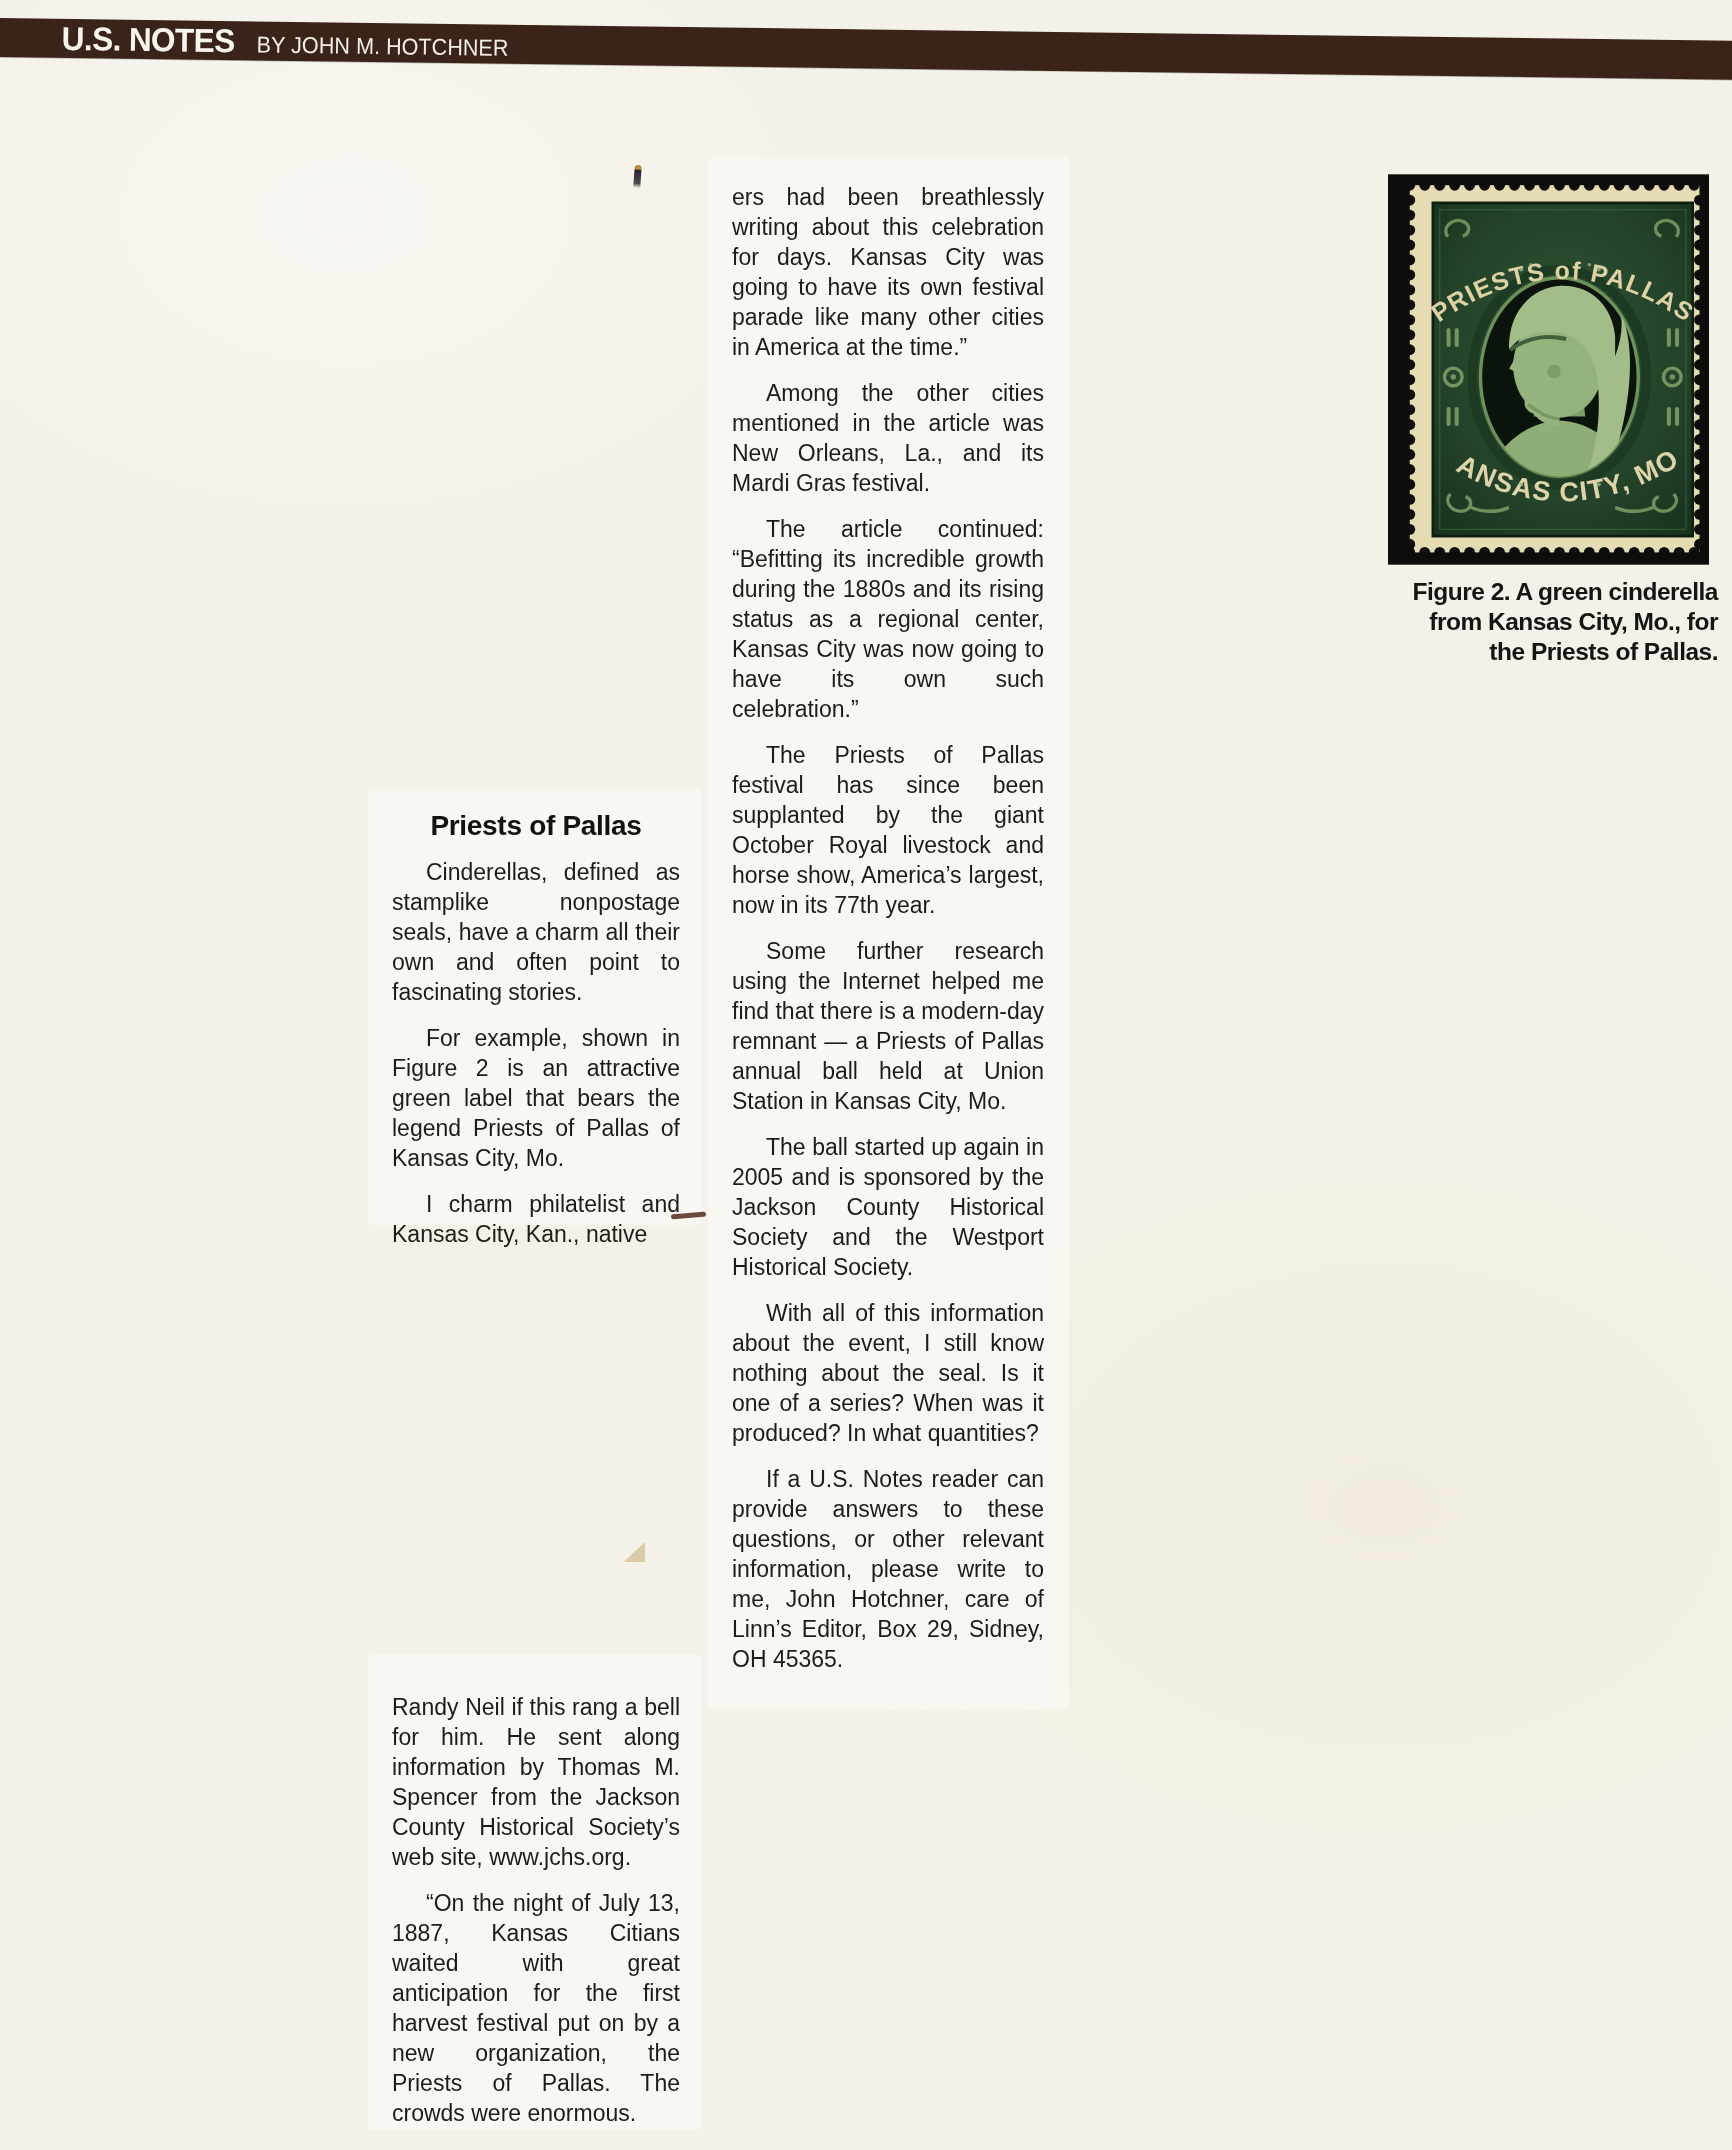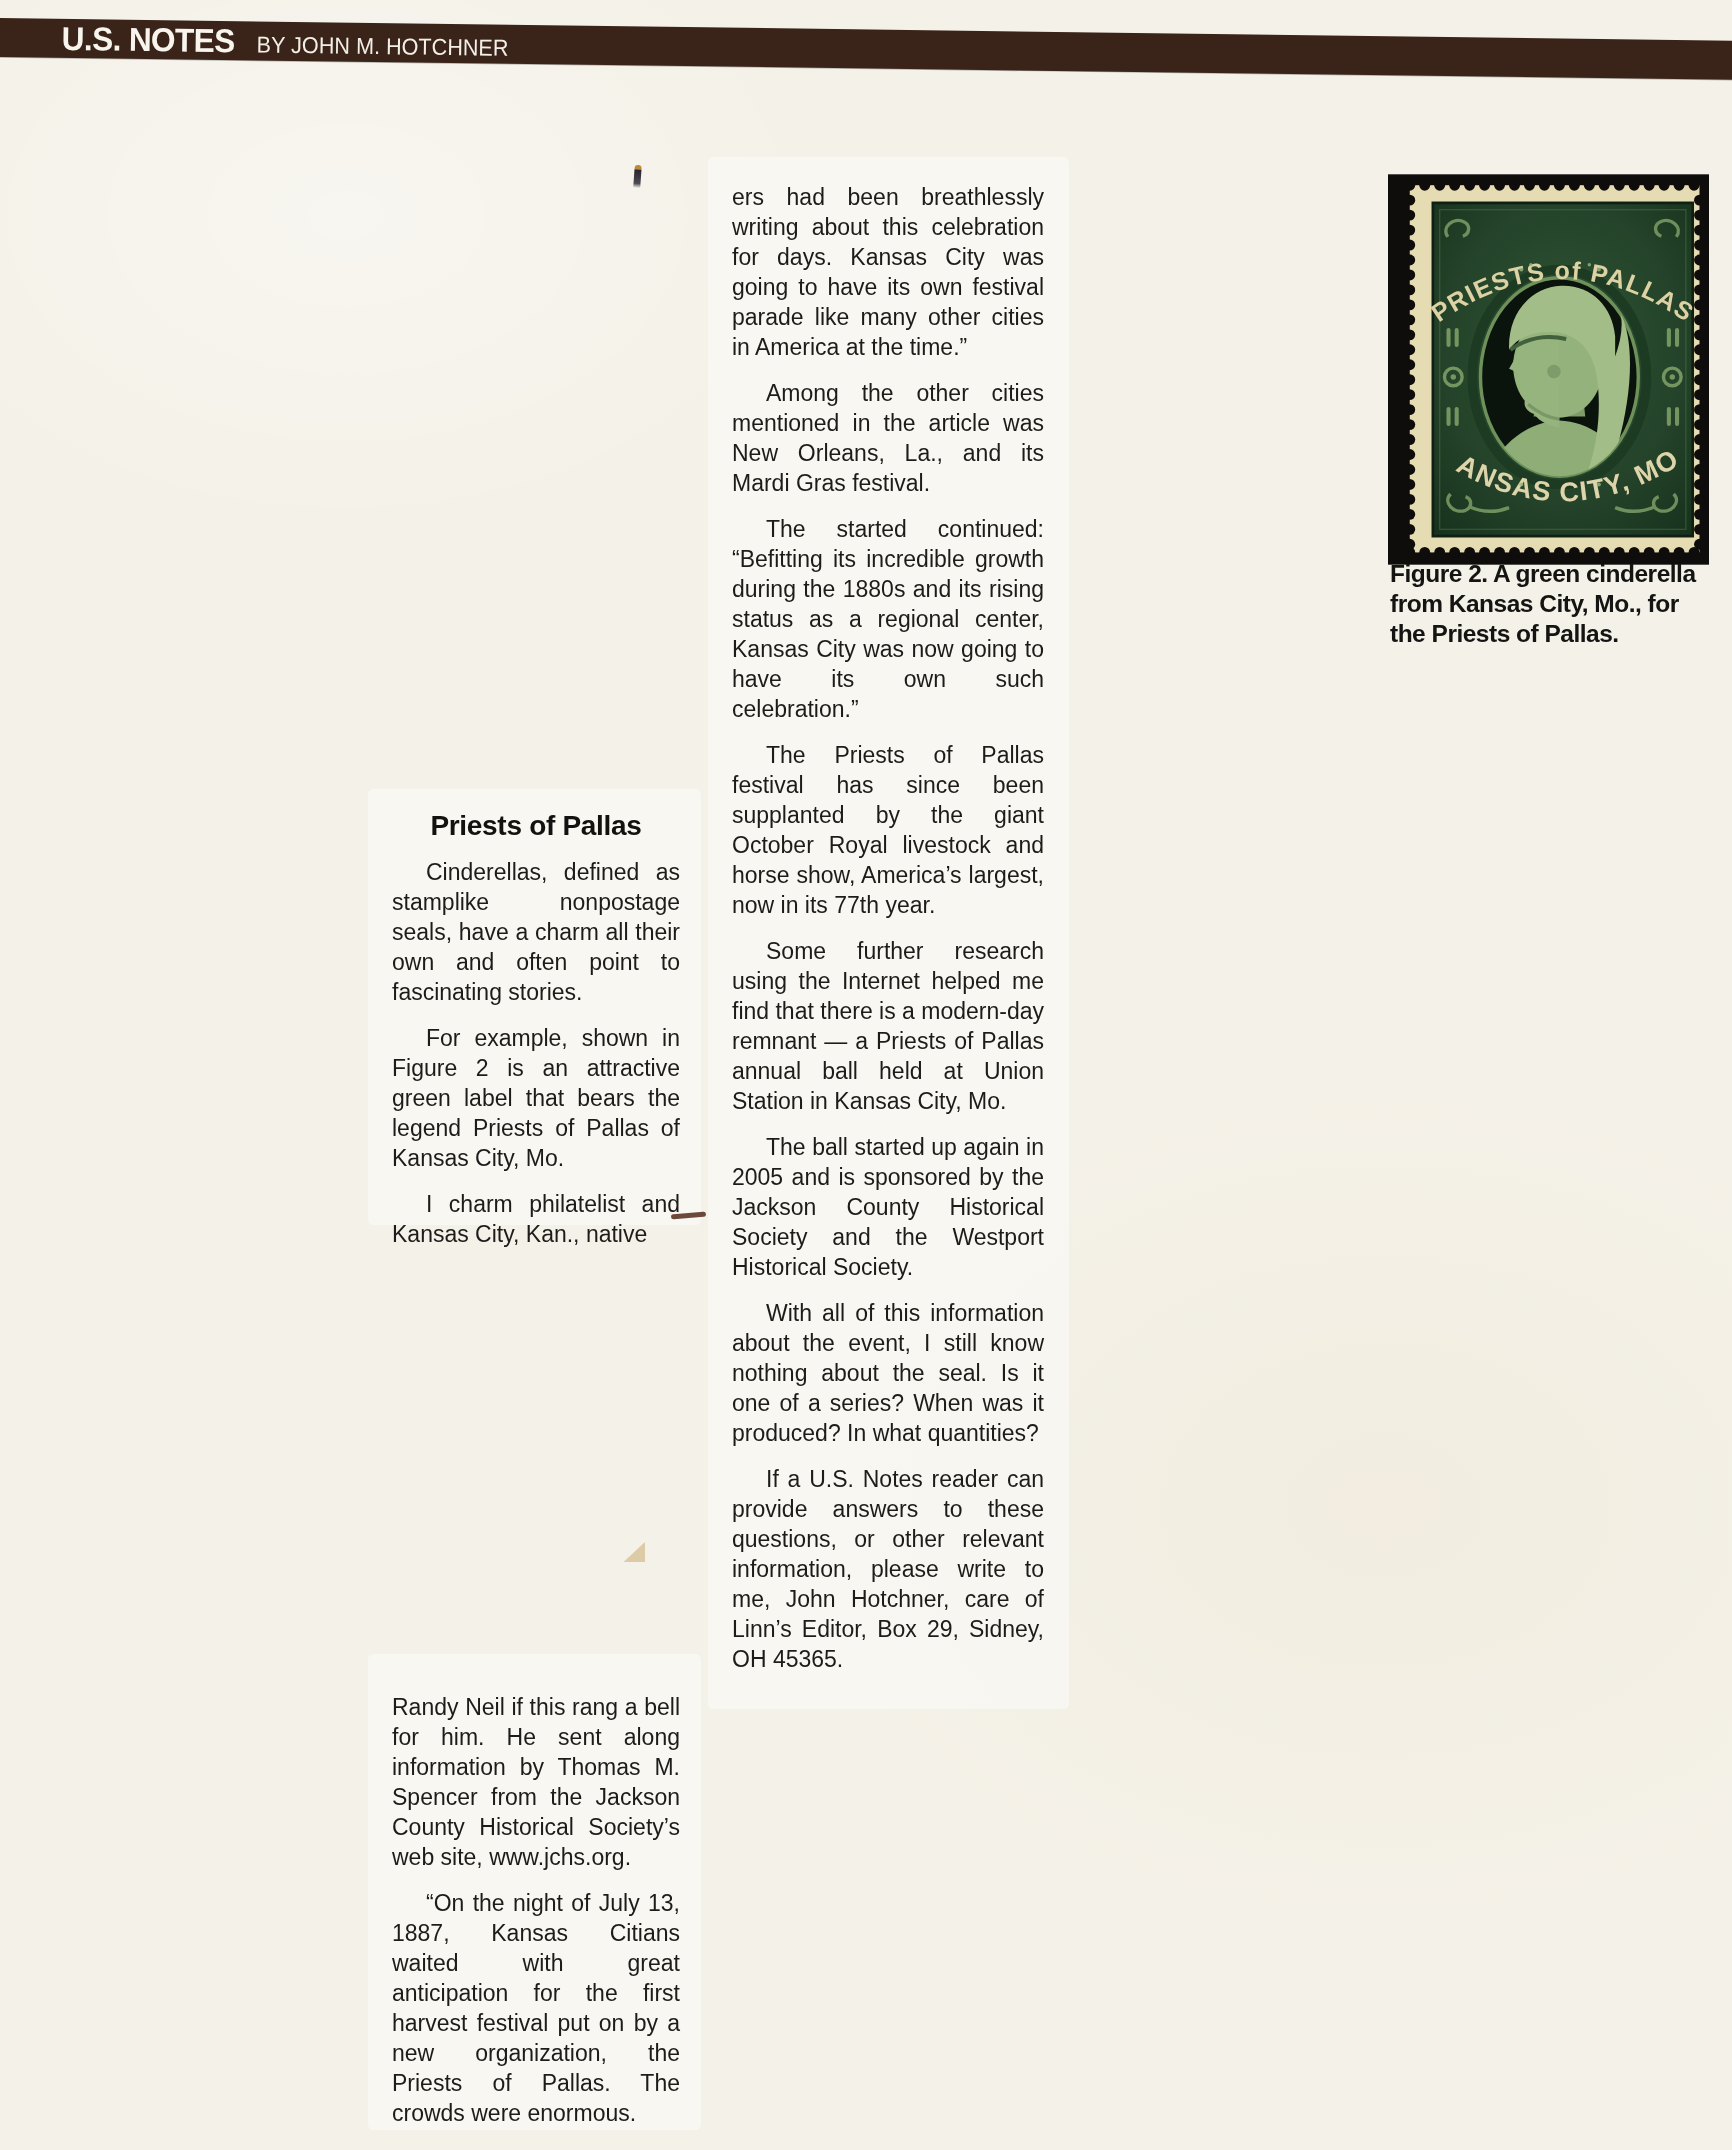--- a/index.html
+++ b/index.html
@@ -70,26 +70,26 @@
     margin:0 0 8.2px 0 !important;
     letter-spacing:-0.3px;
     color:#121210;
   }
 
   
   .stamp-figure{
     position:absolute;left:1388px;top:174px;width:321px;height:391px;
   }
   .stamp-caption{
-    position:absolute;left:1390px;top:559px;width:328px;
+    position:absolute;left:1390px;top:577px;width:328px;
     font-weight:bold;
     font-size:24.5px;line-height:30px;
     letter-spacing:-0.5px;
     color:#141412;
-    text-align:left;
+    text-align:right;
   }
 
   
   .mark-tick{
     position:absolute;left:634px;top:165px;width:6.8px;height:23px;
     background:linear-gradient(#b98c3a 0 18%, #2a2430 22%, #4c4a52 80%, rgba(76,74,82,0));
     border-radius:3.4px 3.4px 1.4px 1.4px;
     transform:rotate(4deg);
   }
   .mark-dash{
@@ -129,21 +129,21 @@
 
   <div class="col" style="left:376px;top:1676px;width:320px;">
     <p class="cont">Randy Neil if this rang a bell for him. He sent along information by Thomas M. Spencer from the Jackson County Historical Society’s web site, www.jchs.org.</p>
     <p>“On the night of July 13, 1887, Kansas Citians waited with great anticipation for the first harvest festival put on by a new organization, the Priests of Pallas. The crowds were enormous.</p>
     <p class="spread">“Newspaper report-</p>
   </div>
 
   <div class="col" style="left:716px;top:166px;width:344px;">
     <p class="cont">ers had been breathlessly writing about this celebration for days. Kansas City was going to have its own festival parade like many other cities in America at the time.”</p>
     <p>Among the other cities mentioned in the article was New Orleans, La., and its Mardi Gras festival.</p>
-    <p>The started continued: “Befitting its incredible growth during the 1880s and its rising status as a regional center, Kansas City was now going to have its own such celebration.”</p>
+    <p>The article continued: “Befitting its incredible growth during the 1880s and its rising status as a regional center, Kansas City was now going to have its own such celebration.”</p>
     <p>The Priests of Pallas festival has since been supplanted by the giant October Royal livestock and horse show, America’s largest, now in its 77th year.</p>
     <p>Some further research using the Internet helped me find that there is a modern-day remnant — a Priests of Pallas annual ball held at Union Station in Kansas City, Mo.</p>
     <p>The ball started up again in 2005 and is sponsored by the Jackson County Historical Society and the Westport Historical Society.</p>
     <p>With all of this information about the event, I still know nothing about the seal. Is it one of a series? When was it produced? In what quantities?</p>
     <p>If a U.S. Notes reader can provide answers to these questions, or other relevant information, please write to me, John Hotchner, care of Linn’s Editor, Box 29, Sidney, OH 45365.</p>
   </div>
 
   <div class="stamp-figure">
     <svg viewBox="0 0 472 574" width="321" height="391">
       <defs>

